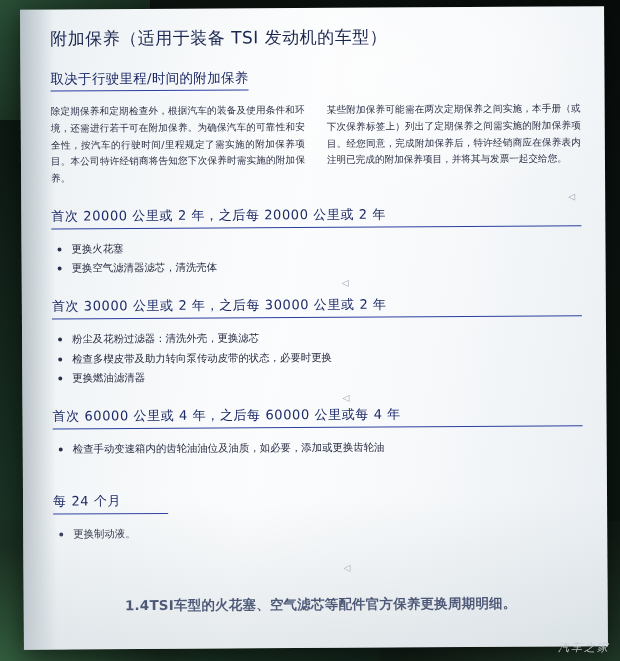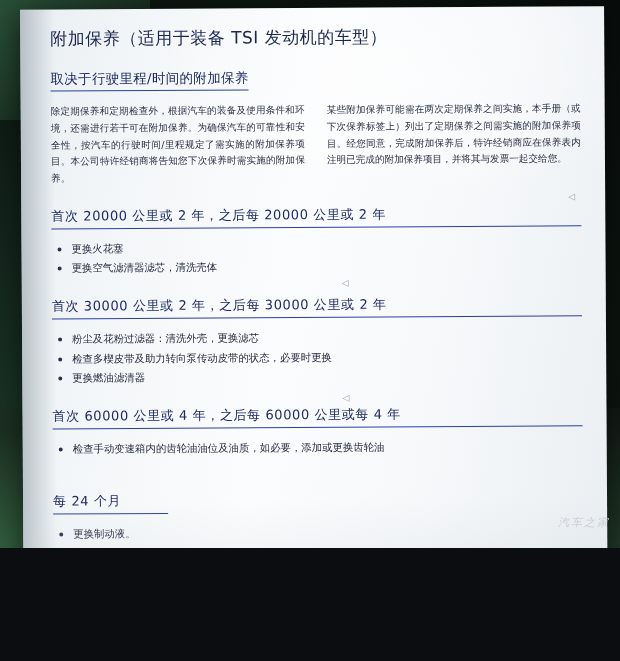--- a/index.html
+++ b/index.html
@@ -9,21 +9,21 @@
   body {
     width: 620px;
     height: 661px;
     background: #0b0d10;
     font-family: "DejaVu Sans", "Liberation Sans", sans-serif;
     overflow: hidden;
   }
   .photo {
     position: relative;
     width: 620px;
-    height: 548px;
+    height: 661px;
     background: #10161c;
     overflow: hidden;
   }
   
   .surround {
     position: absolute;
     inset: 0;
     background:
       radial-gradient(circle at 10% 95%, #1e3b2a 0%, #0e1a14 55%, #080c0a 100%),
       linear-gradient(160deg, #14211a 0%, #0d1410 100%);
@@ -172,21 +172,21 @@
     text-align: center;
     font-size: 13.5px;
     font-weight: bold;
     color: #13204a;
     letter-spacing: .2px;
   }
 
   .watermark {
     position: absolute;
     right: 10px;
-    bottom: 18px;
+    bottom: 6px;
     font-size: 11px;
     color: #c9ccd2;
     letter-spacing: 2px;
     opacity: .9;
     font-style: italic;
   }
 
   .glare {
     position: absolute;
     left: 120px;

